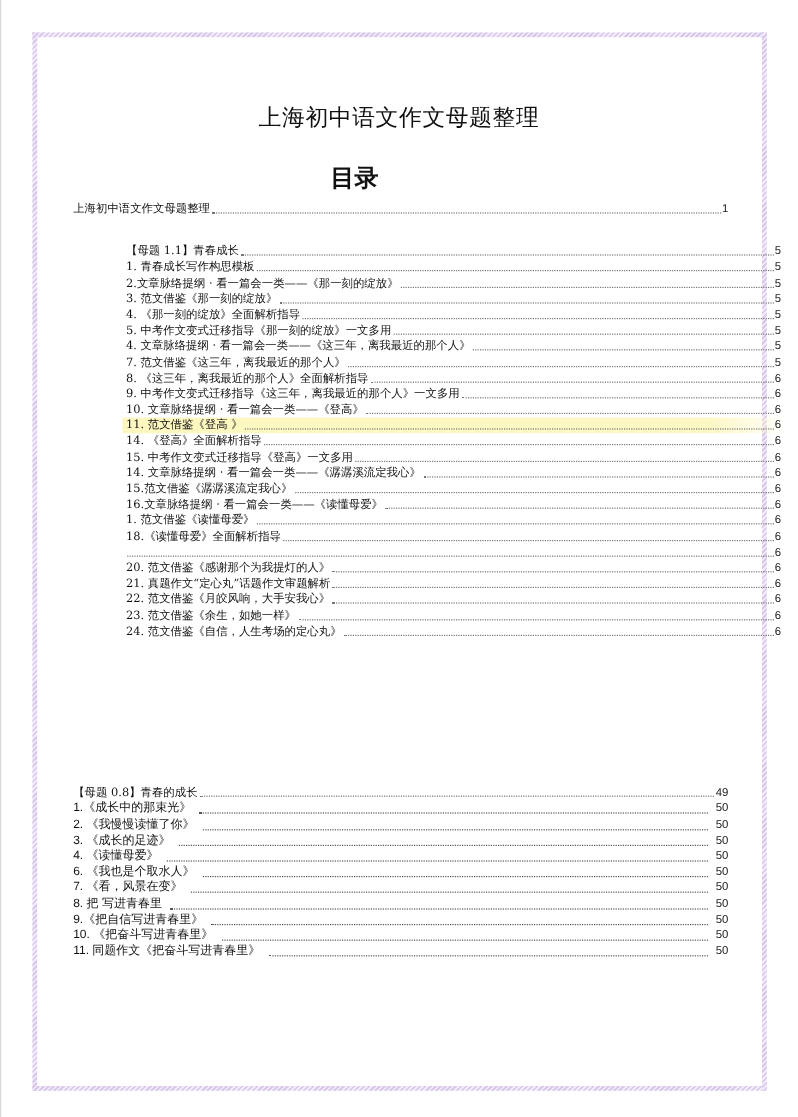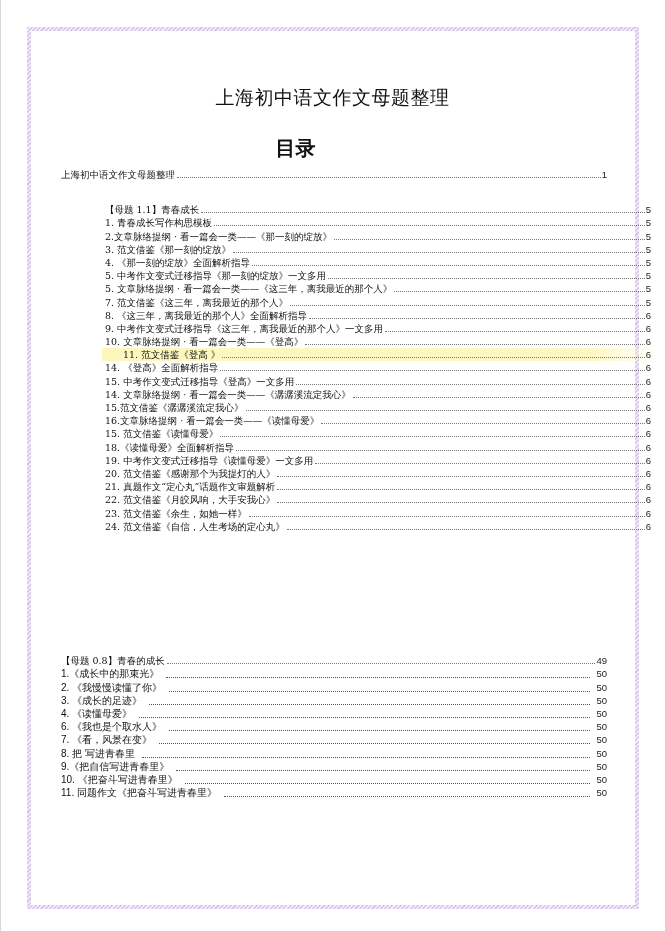--- a/index.html
+++ b/index.html
@@ -36,21 +36,21 @@
   .row .label { flex: 0 0 auto; padding-right: 1px; }
   .row .leader {
     flex: 1 1 auto; height: 3px; margin: 0 1px 3px 1px;
     border-bottom: 1px dotted #777;
   }
   .row .page { flex: 0 0 auto; font-family: "Liberation Sans", sans-serif; font-size: 9.5px; color: #222; }
   .row.sans .label { font-family: "Liberation Sans", "DejaVu Sans", sans-serif; font-size: 10px; }
   .row.sans .leader { border-bottom: 1.5px dotted #555; margin-bottom: 2px; margin-left: 6px; margin-right: 6px; }
   .row.highlight {
     background: linear-gradient(90deg, #fdf7bf 0%, #fdf7c4 88%, rgba(253,247,196,0) 100%);
-    margin-left: -3px; padding-left: 21px; margin-right: -6px; padding-right: 6px;
+    margin-left: -3px; padding-left: 3px; margin-right: -6px; padding-right: 6px;
   }
 </style>
 </head>
 <body>
 
 <div class="left-edge"></div>
 
 <div class="page-border">
   <div class="bd top"></div>
   <div class="bd bottom"></div>
@@ -94,21 +94,21 @@
       <span class="label">4. 《那一刻的绽放》全面解析指导</span>
       <span class="leader"></span>
       <span class="page">5</span>
     </div>
     <div class="row">
       <span class="label">5. 中考作文变式迁移指导《那一刻的绽放》一文多用</span>
       <span class="leader"></span>
       <span class="page">5</span>
     </div>
     <div class="row">
-      <span class="label">5. 文章脉络提纲 · 看一篇会一类——《这三年，离我最近的那个人》</span>
+      <span class="label">4. 文章脉络提纲 · 看一篇会一类——《这三年，离我最近的那个人》</span>
       <span class="leader"></span>
       <span class="page">5</span>
     </div>
     <div class="row">
       <span class="label">7. 范文借鉴《这三年，离我最近的那个人》</span>
       <span class="leader"></span>
       <span class="page">5</span>
     </div>
     <div class="row">
       <span class="label">8. 《这三年，离我最近的那个人》全面解析指导</span>
@@ -149,31 +149,30 @@
       <span class="label">15.范文借鉴《潺潺溪流定我心》</span>
       <span class="leader"></span>
       <span class="page">6</span>
     </div>
     <div class="row">
       <span class="label">16.文章脉络提纲 · 看一篇会一类——《读懂母爱》</span>
       <span class="leader"></span>
       <span class="page">6</span>
     </div>
     <div class="row">
-      <span class="label">15. 范文借鉴《读懂母爱》</span>
+      <span class="label">1. 范文借鉴《读懂母爱》</span>
       <span class="leader"></span>
       <span class="page">6</span>
     </div>
     <div class="row">
       <span class="label">18.《读懂母爱》全面解析指导</span>
       <span class="leader"></span>
       <span class="page">6</span>
     </div>
     <div class="row">
-      <span class="label">19. 中考作文变式迁移指导《读懂母爱》一文多用</span>
       <span class="leader"></span>
       <span class="page">6</span>
     </div>
     <div class="row">
       <span class="label">20. 范文借鉴《感谢那个为我提灯的人》</span>
       <span class="leader"></span>
       <span class="page">6</span>
     </div>
     <div class="row">
       <span class="label">21. 真题作文“定心丸”话题作文审题解析</span>

